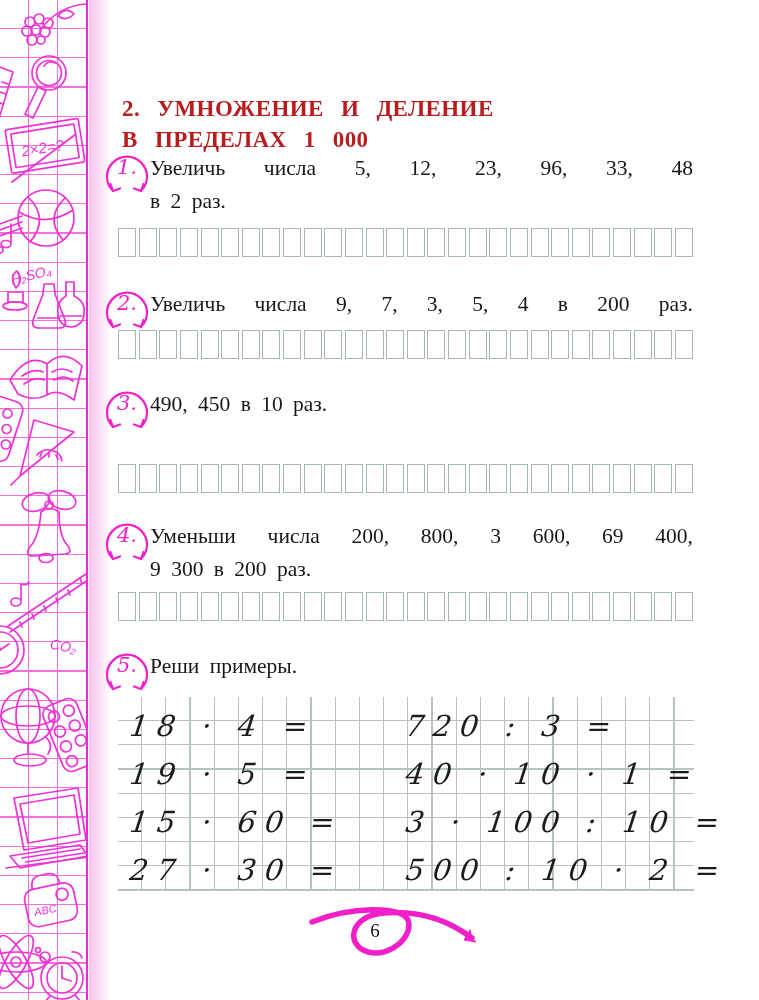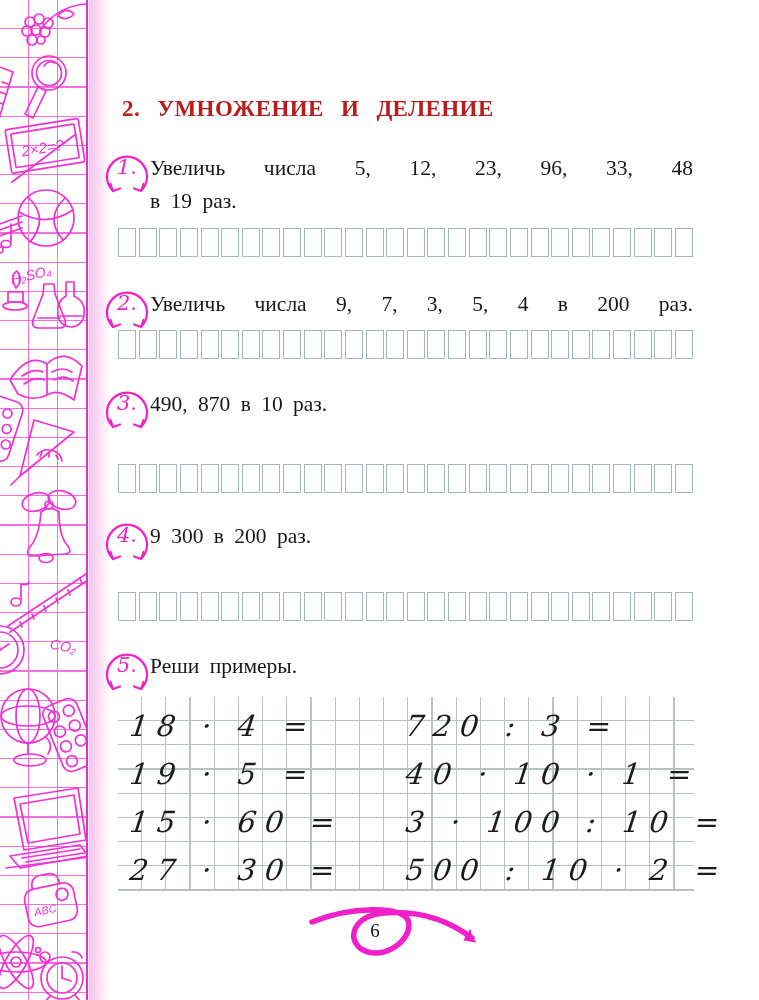--- a/index.html
+++ b/index.html
@@ -225,34 +225,35 @@
       <path d="M50,996 l-5,6"></path>
         <path d="M75,995 l5,6"></path>
     </g>
   </svg>
 </div>
 <div class="strip-edge"></div>
 <div class="strip-shadow"></div>
 
 <div class="title">
   <div>2. УМНОЖЕНИЕ И ДЕЛЕНИЕ</div>
+  <div>В ПРЕДЕЛАХ 1 000</div>
 </div>
 
 <div class="exercise" style="top:152px">
   <div class="numwrap">
     <svg width="52" height="56" viewBox="0 0 52 56" fill="none" stroke="#f021c9" stroke-width="2.2" stroke-linecap="round">
       <path d="M12,45 A 20 20 0 1 1 40,45"></path>
       <path d="M12,45 l-2.5,-7 M12,45 l7,-2.5"></path>
       <path d="M40,45 l2.5,-7 M40,45 l-7,-2.5"></path>
     </svg>
     <div class="numlabel">1.</div>
   </div>
   <div class="ex-text">
     <div class="line fill">Увеличь числа 5, 12, 23, 96, 33, 48</div>
-    <div class="line">в 19 раз.</div>
+    <div class="line">в 2 раз.</div>
   </div>
 </div>
 <div class="answer-grid" style="top:228px">
     <div class="cell"></div>
     <div class="cell"></div>
     <div class="cell"></div>
     <div class="cell"></div>
     <div class="cell"></div>
     <div class="cell"></div>
     <div class="cell"></div>
@@ -326,21 +327,21 @@
 <div class="exercise" style="top:388px">
   <div class="numwrap">
     <svg width="52" height="56" viewBox="0 0 52 56" fill="none" stroke="#f021c9" stroke-width="2.2" stroke-linecap="round">
       <path d="M12,45 A 20 20 0 1 1 40,45"></path>
       <path d="M12,45 l-2.5,-7 M12,45 l7,-2.5"></path>
       <path d="M40,45 l2.5,-7 M40,45 l-7,-2.5"></path>
     </svg>
     <div class="numlabel">3.</div>
   </div>
   <div class="ex-text">
-    <div class="line">490, 870 в 10 раз.</div>
+    <div class="line">490, 450 в 10 раз.</div>
   </div>
 </div>
 <div class="answer-grid" style="top:464px">
     <div class="cell"></div>
     <div class="cell"></div>
     <div class="cell"></div>
     <div class="cell"></div>
     <div class="cell"></div>
     <div class="cell"></div>
     <div class="cell"></div>
@@ -370,20 +371,21 @@
 <div class="exercise" style="top:520px">
   <div class="numwrap">
     <svg width="52" height="56" viewBox="0 0 52 56" fill="none" stroke="#f021c9" stroke-width="2.2" stroke-linecap="round">
       <path d="M12,45 A 20 20 0 1 1 40,45"></path>
       <path d="M12,45 l-2.5,-7 M12,45 l7,-2.5"></path>
       <path d="M40,45 l2.5,-7 M40,45 l-7,-2.5"></path>
     </svg>
     <div class="numlabel">4.</div>
   </div>
   <div class="ex-text">
+    <div class="line fill">Уменьши числа 200, 800, 3 600, 69 400,</div>
     <div class="line">9 300 в 200 раз.</div>
   </div>
 </div>
 <div class="answer-grid" style="top:592px">
     <div class="cell"></div>
     <div class="cell"></div>
     <div class="cell"></div>
     <div class="cell"></div>
     <div class="cell"></div>
     <div class="cell"></div>

